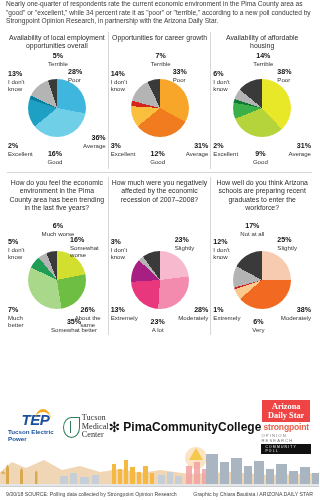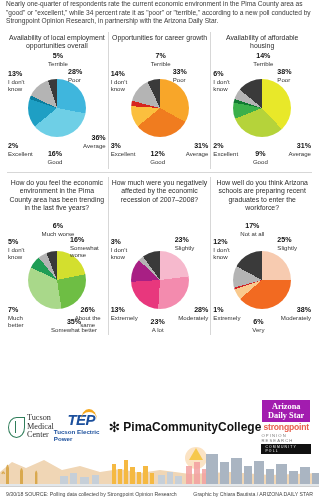--- a/index.html
+++ b/index.html
@@ -53,21 +53,21 @@
   .tep-arc{position:absolute;right:-2px;top:-3px;width:16px;height:8px;border-top:3px solid #f6a81c;border-radius:50%/100% 100% 0 0;}
   .tep-sub{font-size:6.2px;color:#1b4f9c;font-weight:bold;margin-top:1px;}
   .tmc{display:flex;align-items:center;gap:2px;}
   .tmc-mark{width:15px;height:19px;border-radius:50% 0 50% 50%;border:1.2px solid #2f7d5a;position:relative;}
   .tmc-mark:after{content:"";position:absolute;left:6px;top:3px;width:1.2px;height:12px;background:#2f7d5a;}
   .tmc-txt{font-family:"Liberation Serif", serif;font-size:8.2px;line-height:8.4px;color:#2f2f2f;}
   .pcc{display:flex;align-items:center;gap:3px;}
   .pcc-mark{font-size:14px;color:#111;line-height:12px;}
   .pcc-txt{font-size:12px;font-weight:bold;color:#111;}
   .ads{display:flex;flex-direction:column;align-items:center;gap:1px;}
-  .ads-box{background:#a21caf;color:#fff;font-family:"Liberation Serif", serif;font-weight:bold;
+  .ads-box{background:#ef4444;color:#fff;font-family:"Liberation Serif", serif;font-weight:bold;
            font-size:8.3px;line-height:9px;text-align:center;padding:2px 6px;}
   .sgp{font-size:8.6px;font-weight:bold;color:#e8614d;letter-spacing:-0.2px;line-height:9px;}
   .sgp-sub{font-size:4.2px;letter-spacing:1.1px;color:#777;}
   .sgp-band{background:#111;color:#fff;font-size:3.4px;letter-spacing:1.2px;padding:1px 4px;}
 
   
   .skyline{position:absolute;left:0;right:0;bottom:14px;height:44px;overflow:hidden;}
   .footer{
     position:absolute;left:0;right:0;bottom:0;height:14px;border-top:1px solid #cfcfcf;
     display:flex;align-items:center;justify-content:space-between;padding:0 6px;box-sizing:border-box;
@@ -242,37 +242,37 @@
           <span class="pct">6%</span><span>Very</span>
         </div>
         <div class="lab rt" style="right:0px;top:84px;width:40px;">
           <span class="pct">38%</span><span>Moderately</span>
         </div>
       </div>
     </div>
   </div>
 
   <div class="sponsors">
+    <div class="sp">
+      <div class="tep">
+        <span>TEP</span>
+        <span class="tep-arc"></span>
+      </div>
+      <div class="tep-sub">Tucson Electric Power</div>
+    </div>
+
     <div class="sp">
       <div class="tmc">
         <div class="tmc-mark"></div>
         <div class="tmc-txt">
           <div>Tucson</div>
           <div>Medical</div>
           <div>Center</div>
         </div>
       </div>
-    </div>
-
-    <div class="sp">
-      <div class="tep">
-        <span>TEP</span>
-        <span class="tep-arc"></span>
-      </div>
-      <div class="tep-sub">Tucson Electric Power</div>
     </div>
 
     <div class="sp">
       <div class="pcc">
         <div class="pcc-mark">✻</div>
         <div class="pcc-txt">PimaCommunityCollege</div>
       </div>
     </div>
 
     <div class="sp">

